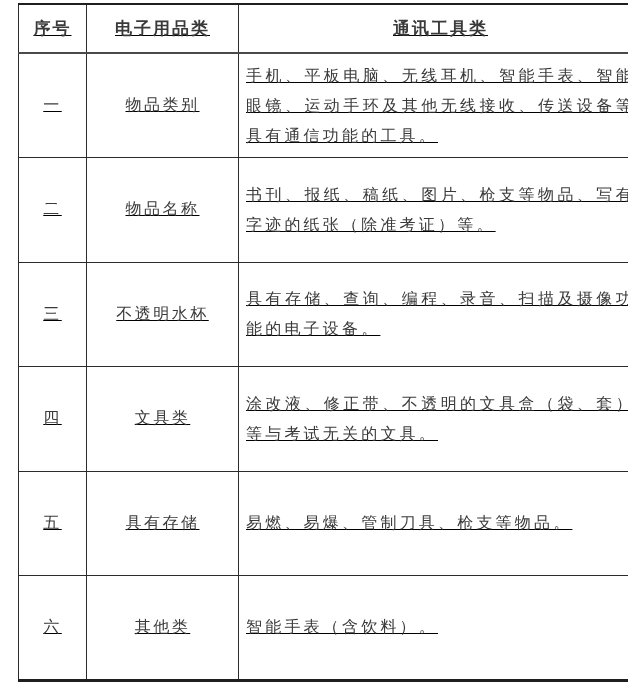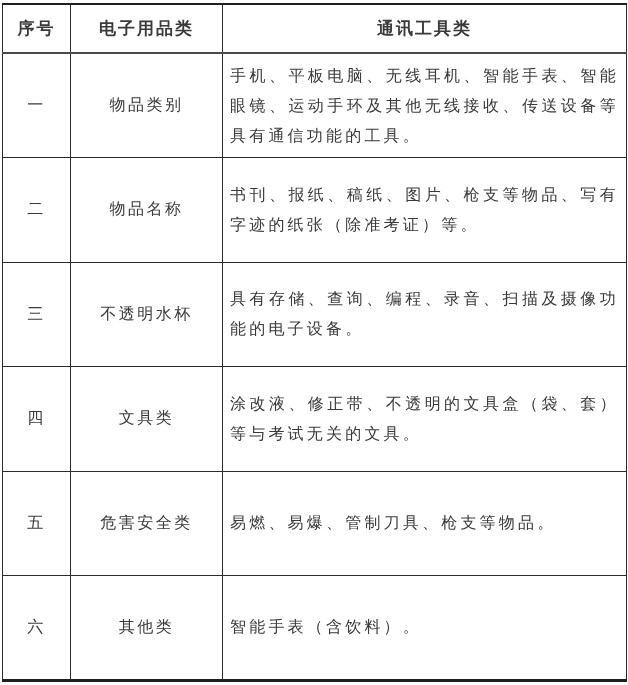--- a/index.html
+++ b/index.html
@@ -11,21 +11,22 @@
     width: 628px;
     height: 685px;
     overflow: hidden;
     font-family: "Liberation Serif", "DejaVu Serif", serif;
   }
   .page {
     width: 628px;
     height: 685px;
     background: #ffffff;
     box-sizing: border-box;
-    padding: 3px 2px 0 2px;
+    padding: 3px 2px 0 18px;
+    text-decoration: underline;
   }
   table.items-table {
     width: 624px;
     border-collapse: collapse;
     table-layout: fixed;
     border-top: 2px solid #1f1f1f;
     border-bottom: 3px solid #1f1f1f;
     border-left: 1px solid #2b2b2b;
     border-right: 1px solid #2b2b2b;
   }
@@ -97,21 +98,21 @@
         <td class="cell-cat">不透明水杯</td>
         <td class="cell-items">具有存储、查询、编程、录音、扫描及摄像功能的电子设备。</td>
       </tr>
       <tr>
         <td class="cell-no">四</td>
         <td class="cell-cat">文具类</td>
         <td class="cell-items">涂改液、修正带、不透明的文具盒（袋、套）等与考试无关的文具。</td>
       </tr>
       <tr>
         <td class="cell-no">五</td>
-        <td class="cell-cat">危害安全类</td>
+        <td class="cell-cat">具有存储</td>
         <td class="cell-items">易燃、易爆、管制刀具、枪支等物品。</td>
       </tr>
       <tr>
         <td class="cell-no">六</td>
         <td class="cell-cat">其他类</td>
         <td class="cell-items">智能手表（含饮料）。</td>
       </tr>
     </tbody>
   </table>
 </div>

